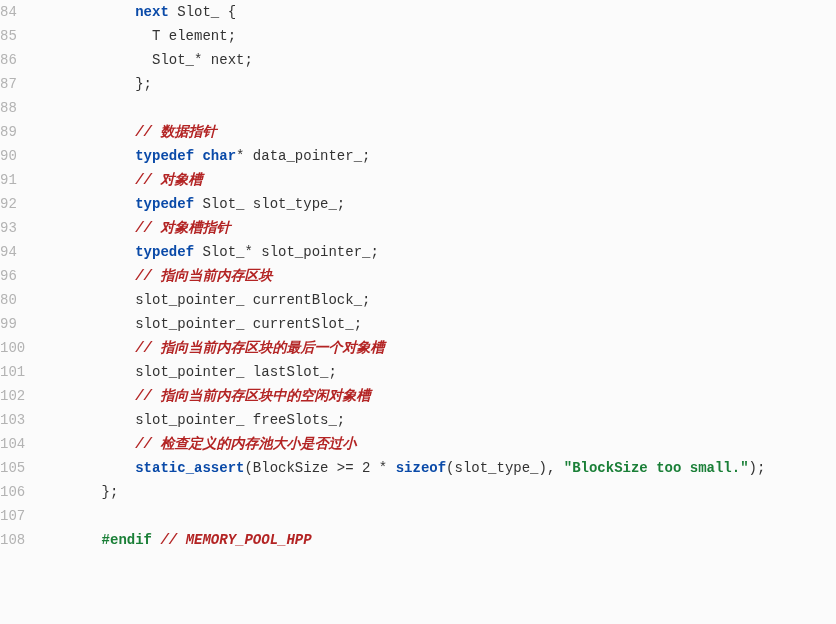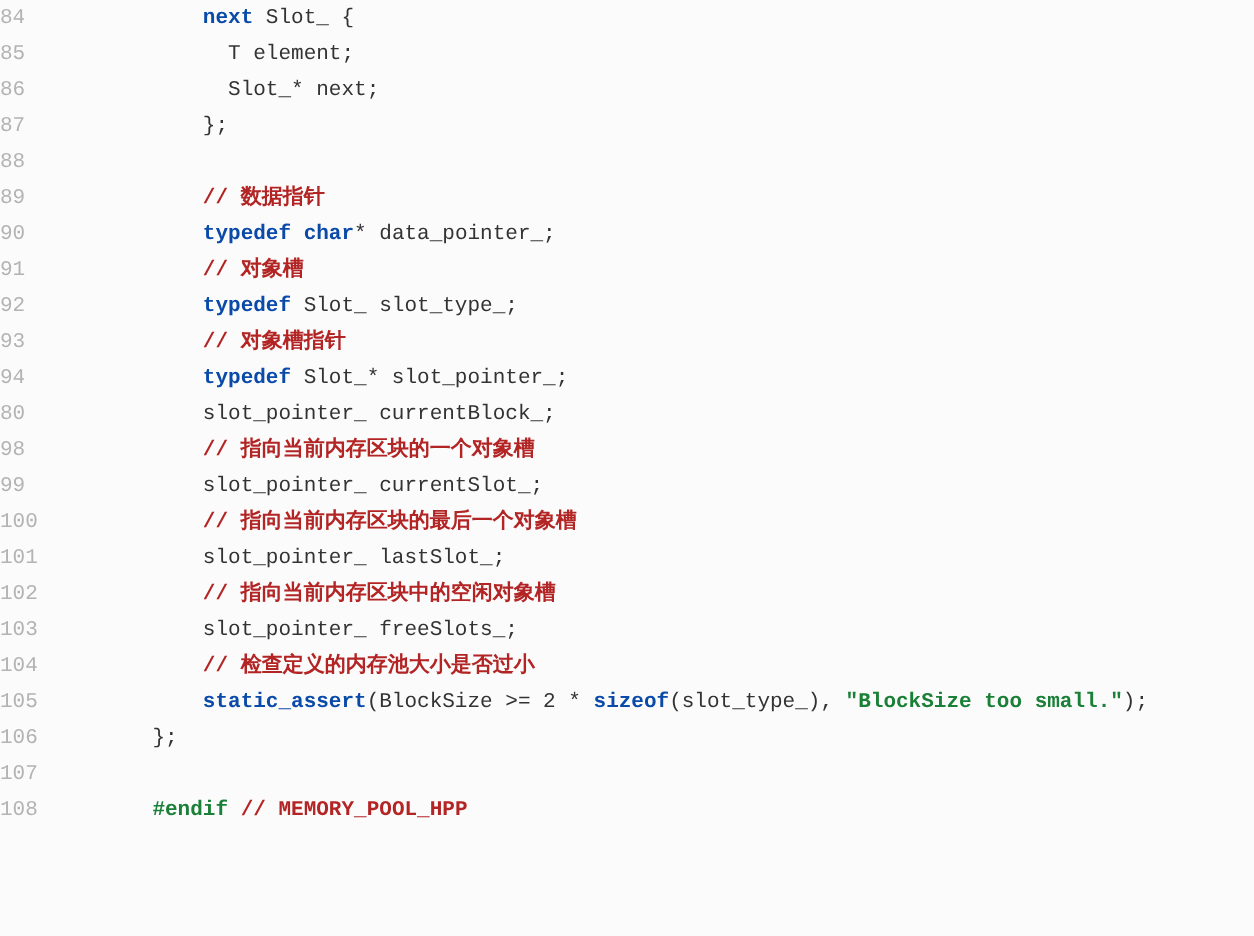--- a/index.html
+++ b/index.html
@@ -30,21 +30,21 @@
     font-family: Consolas, "Courier New", monospace;
   }
   .code {
     display: table-cell;
     white-space: pre;
     vertical-align: top;
     padding-left: 2px;
   }
   .kw { color: #0a4aa8; font-weight: bold; }
   .type { color: #0a4aa8; font-weight: bold; }
-  .cm { color: #b32424; font-weight: bold; }
+  .cm { color: #b32424; font-style: italic; font-weight: bold; }
   .str { color: #1a7f37; font-weight: bold; }
   .pp { color: #1a7f37; font-weight: bold; margin-top: 23px; }
   .num { color: #333; }
   .plain { color: #333; }
 </style>
 </head>
 <body>
 
 <div class="code-container" id="code-container">
     <div class="code-row">
@@ -85,26 +85,26 @@
     </div>
     <div class="code-row">
       <div class="gutter">93</div>
       <div class="code">        <span class="cm">// 对象槽指针</span></div>
     </div>
     <div class="code-row">
       <div class="gutter">94</div>
       <div class="code">        <span class="kw">typedef</span><span class="plain"> Slot_* slot_pointer_;</span></div>
     </div>
     <div class="code-row">
+      <div class="gutter">96</div>
+      <div class="code">        <span class="cm">// 指向当前内存区块</span></div>
+    </div>
+    <div class="code-row">
       <div class="gutter">80</div>
       <div class="code">        <span class="plain">slot_pointer_ currentBlock_;</span></div>
-    </div>
-    <div class="code-row">
-      <div class="gutter">98</div>
-      <div class="code">        <span class="cm">// 指向当前内存区块的一个对象槽</span></div>
     </div>
     <div class="code-row">
       <div class="gutter">99</div>
       <div class="code">        <span class="plain">slot_pointer_ currentSlot_;</span></div>
     </div>
     <div class="code-row">
       <div class="gutter">100</div>
       <div class="code">        <span class="cm">// 指向当前内存区块的最后一个对象槽</span></div>
     </div>
     <div class="code-row">

